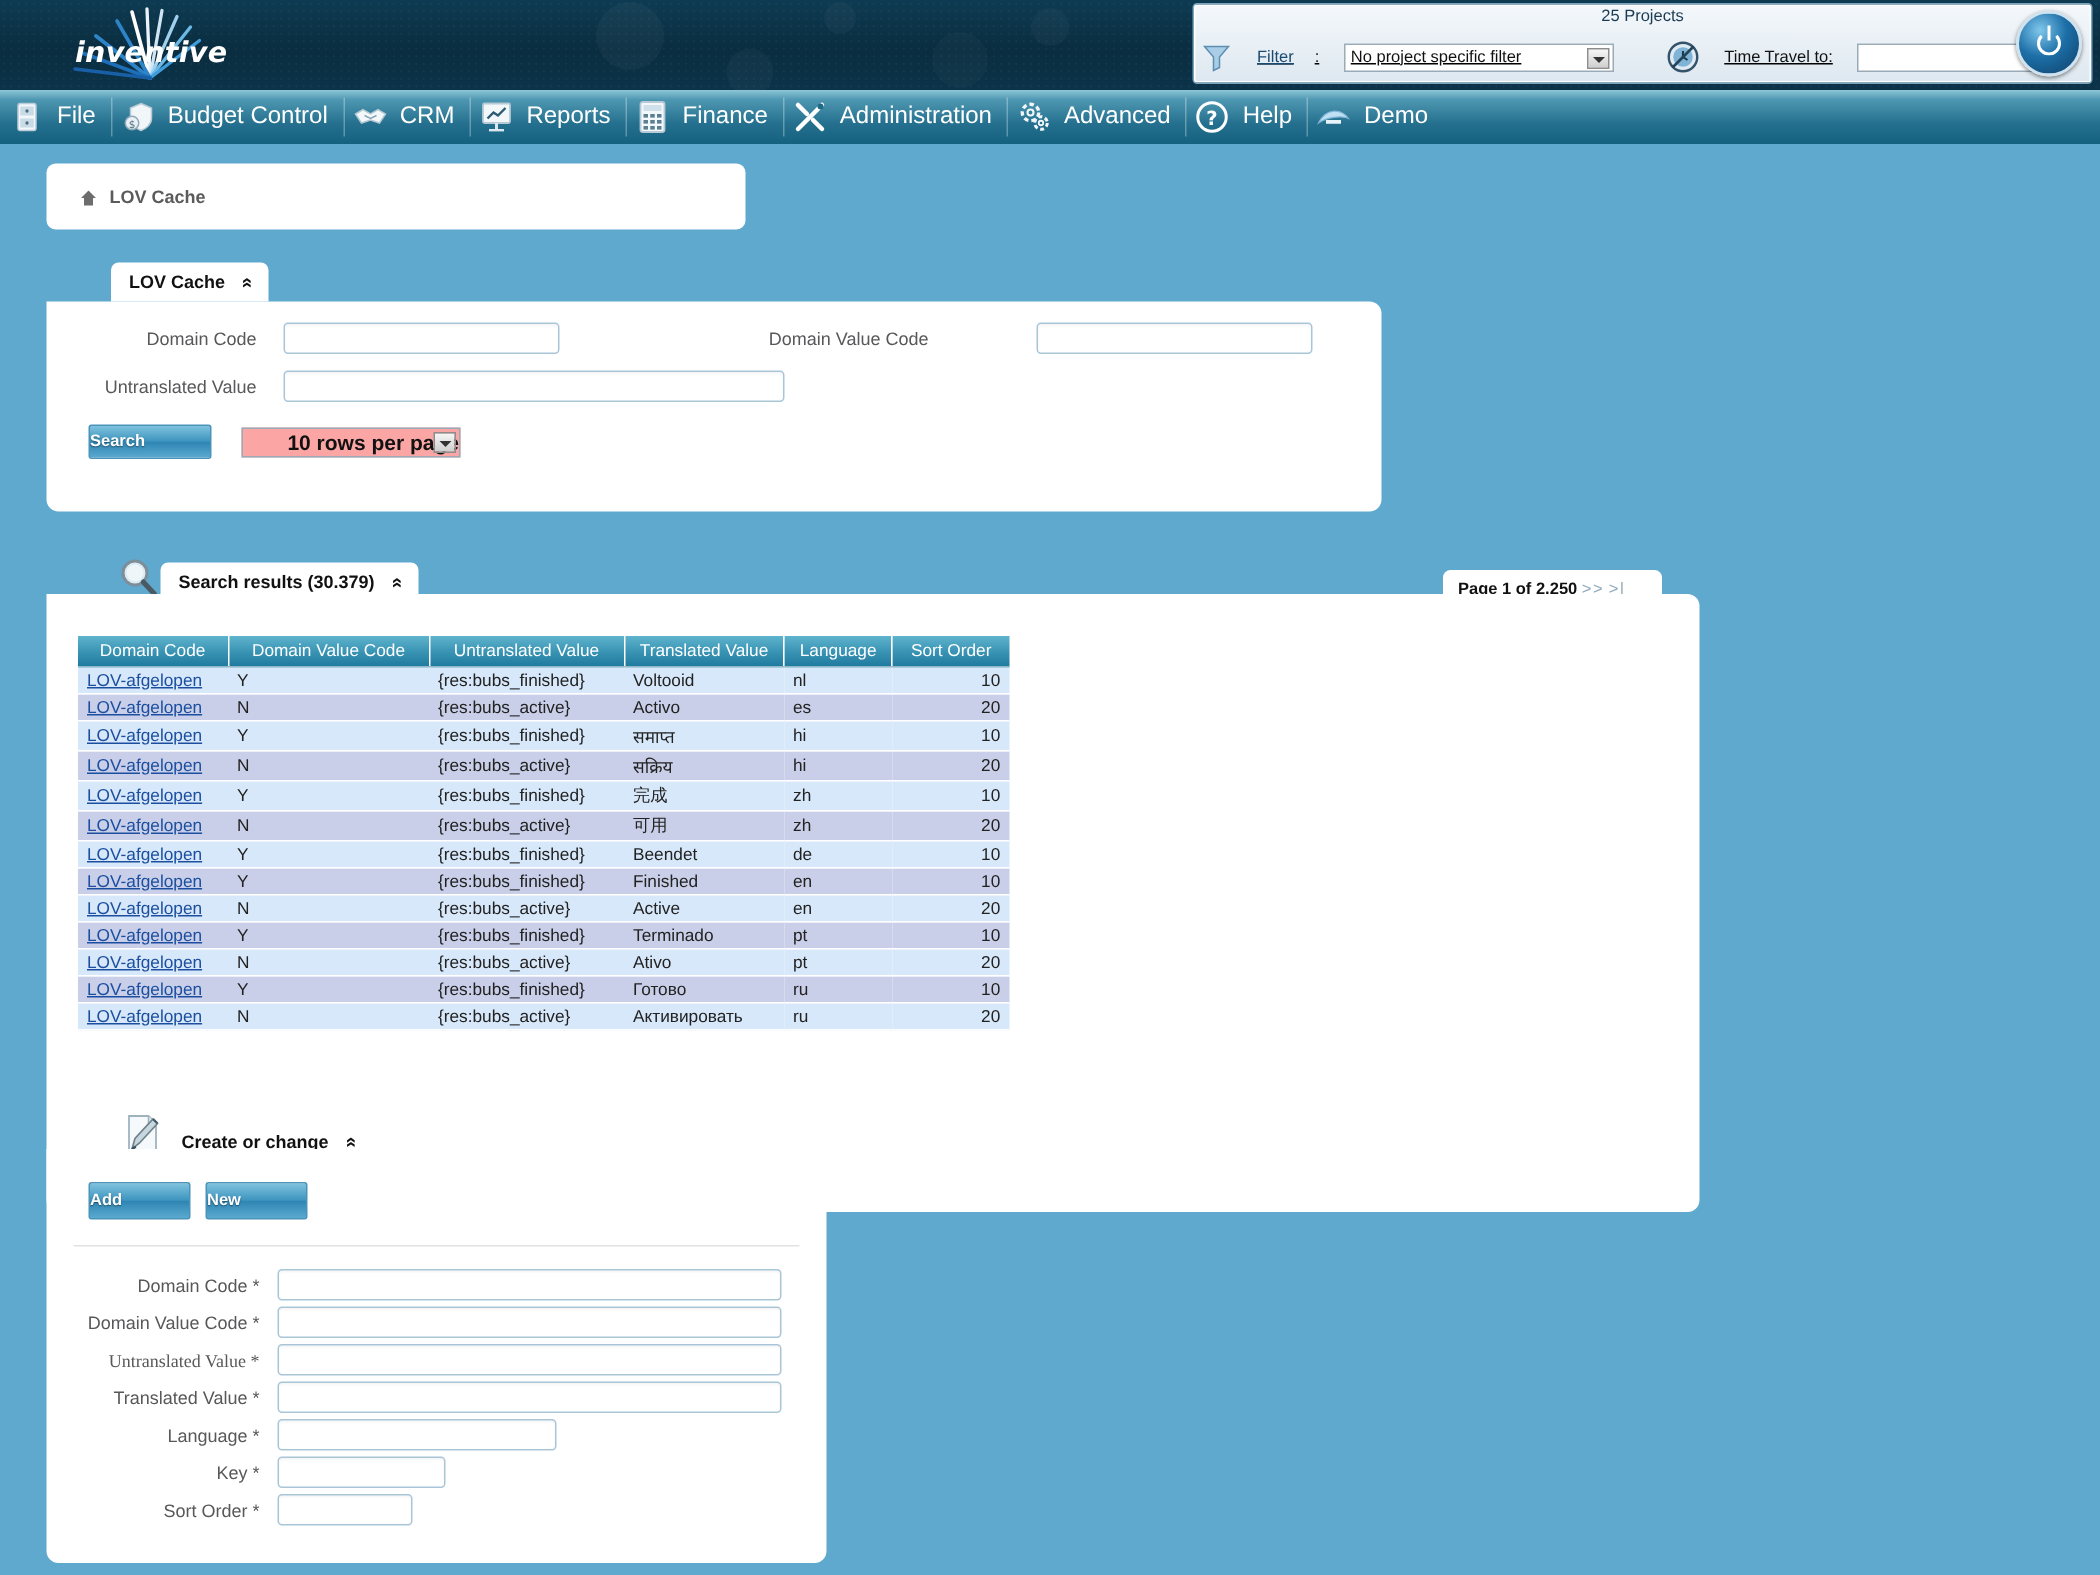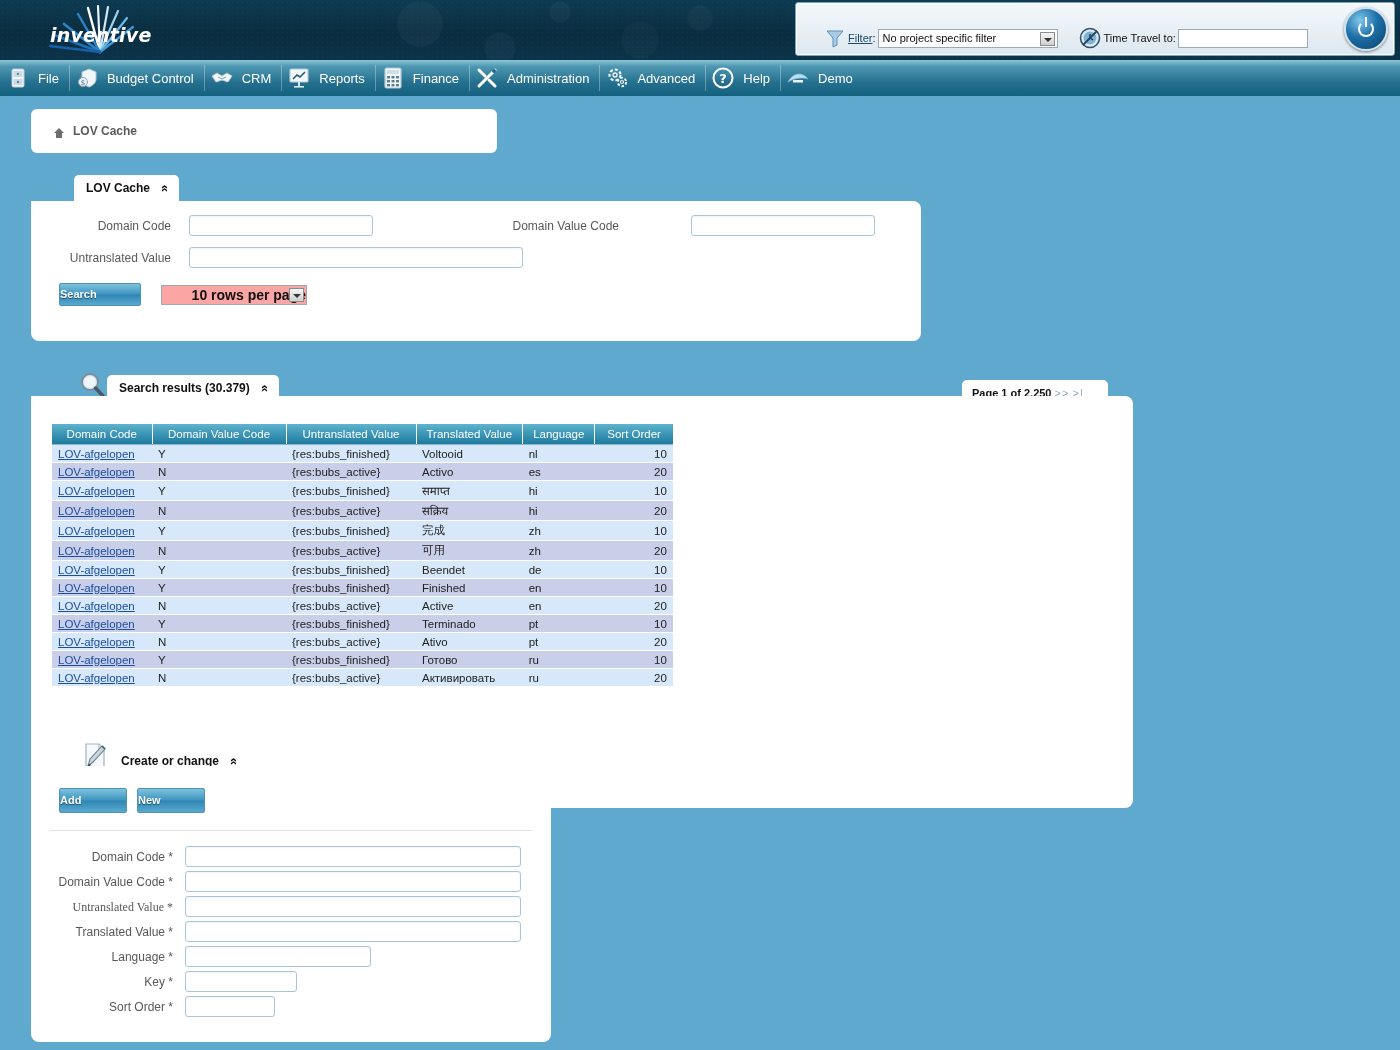--- a/index.html
+++ b/index.html
@@ -44,21 +44,21 @@
     border: 1px solid #7ba4bd; border-radius: 3px;
     box-shadow: inset 0 0 0 1px #ffffff;
   }
   .topbox-title {
     position: absolute; left: 0; top: 1px; width: 598px; height: 15px;
     text-align: center; font-size: 11px; color: #1b3b52;
     line-height: 15px;
   }
   .topbox-row {
     position: absolute; left: 0; top: 17px; width: 598px; height: 36px;
-    display: flex; align-items: center; gap: 2px; padding-left: 28px;
+    display: flex; align-items: center; gap: 16px; padding-left: 4px; text-decoration: underline;
   }
   .filter-icon { width: 22px; height: 22px; position: relative; }
   .filter-link {
     font-size: 11px; color: #1b4a70; text-decoration: underline; cursor: pointer;
   }
   .filter-colon { font-size: 11px; color: #222; margin-left: -2px; }
   .sel-box {
     width: 180px; height: 19px; border: 1px solid #9aaab6;
     background: #ffffff; position: relative;
     font-size: 11px; color: #111; line-height: 17px; padding-left: 4px;
@@ -102,21 +102,21 @@
     display: flex; align-items: center;
   }
   .menu-item {
     display: flex; align-items: center; height: 36px;
     padding: 0 10px 0 6px; gap: 8px; cursor: pointer; position: relative;
   }
   .menu-item + .menu-item::before {
     content: ""; position: absolute; left: 0; top: 5px; height: 26px; width: 1px;
     background: rgba(255,255,255,0.30);
   }
-  .menu-label { color: #ffffff; font-size: 13px; white-space: nowrap; }
+  .menu-label { color: #ffffff; font-size: 16px; white-space: nowrap; }
   .mi-icon { width: 24px; height: 24px; flex: 0 0 24px; }
 
   
   .content { position: absolute; left: 0; top: 96px; width: 1400px; height: 954px; margin-left: 19px; }
 
   .breadcrumb-panel {
     position: absolute; left: 12px; top: 13px; width: 466px; height: 44px;
     background: #ffffff; border-radius: 6px;
   }
   .breadcrumb-inner {
@@ -235,20 +235,21 @@
         <path d="M70 50 L48 12" stroke="#2e84c8" stroke-width="2.4"></path>
         <path d="M70 50 L34 22" stroke="#2e84c8" stroke-width="2.6"></path>
         <path d="M70 50 L24 33" stroke="#1f6fb8" stroke-width="2.6"></path>
         <path d="M70 50 L20 44" stroke="#185fa6" stroke-width="2.4"></path>
       </g>
     </svg>
   </div>
   <div class="logo-word">inventive</div>
 
   <div class="topbox">
+    <div class="topbox-title">25 Projects</div>
     <div class="topbox-row">
       <span class="filter-icon">
         <svg width="22" height="22" viewBox="0 0 22 22">
           <path d="M3 4 H19 L13 11 V18 L9 20 V11 Z" fill="#a9cde6" stroke="#5d8fb3" stroke-width="1"></path>
         </svg>
       </span>
       <span class="filter-link">Filter</span>
       <span class="filter-colon">:</span>
       <span class="sel-box">
         <span>No project specific filter</span>

